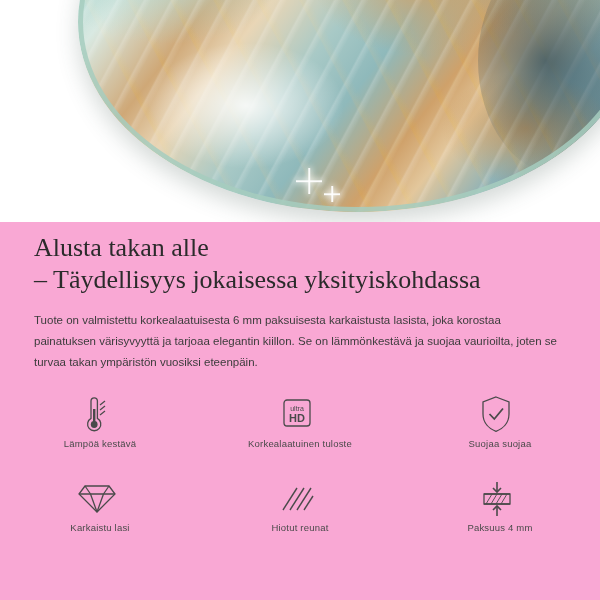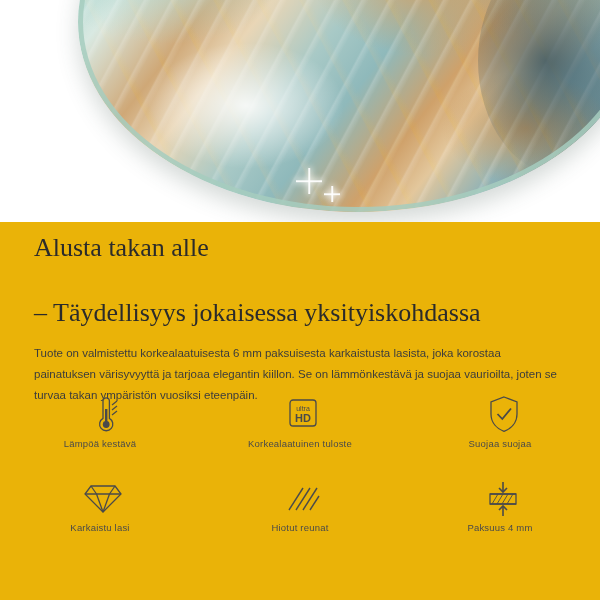--- a/index.html
+++ b/index.html
@@ -10,21 +10,21 @@
     width: 600px;
     height: 600px;
     background: #ffffff;
     font-family: "Liberation Sans", sans-serif;
     overflow: hidden;
   }
   .page {
     position: relative;
     width: 600px;
     height: 600px;
-    background: #eab308;
+    background: #f9a8d4;
     overflow: hidden;
   }
 
   
   .hero {
     position: relative;
     width: 600px;
     height: 222px;
     overflow: hidden;
     background: #ffffff;
@@ -142,21 +142,20 @@
     font-family: "Liberation Serif", serif;
     font-size: 26px;
     line-height: 32px;
     color: #2b2b2b;
     font-weight: 400;
     margin: 0;
     padding: 10px 34px 0 34px;
   }
   .headline .l2 {
     display: block;
-    margin-top: 33px;
   }
   .body-copy {
     margin: 0;
     padding: 14px 34px 0 34px;
     font-size: 11.5px;
     line-height: 21px;
     color: #3c3c3c;
     max-width: 540px;
   }
 
@@ -176,21 +175,21 @@
     flex-direction: column;
     align-items: center;
     justify-content: flex-start;
     padding-top: 6px;
   }
   .feature-icon {
     width: 46px;
     height: 46px;
     display: flex;
     align-items: center;
-    justify-content: flex-end;
+    justify-content: flex-start;
     color: #4a4a4a;
   }
   .feature-label {
     margin-top: 0;
     font-size: 9.5px;
     color: #4a4a4a;
     text-align: center;
     letter-spacing: 0.2px;
   }
   svg { display: block; }

